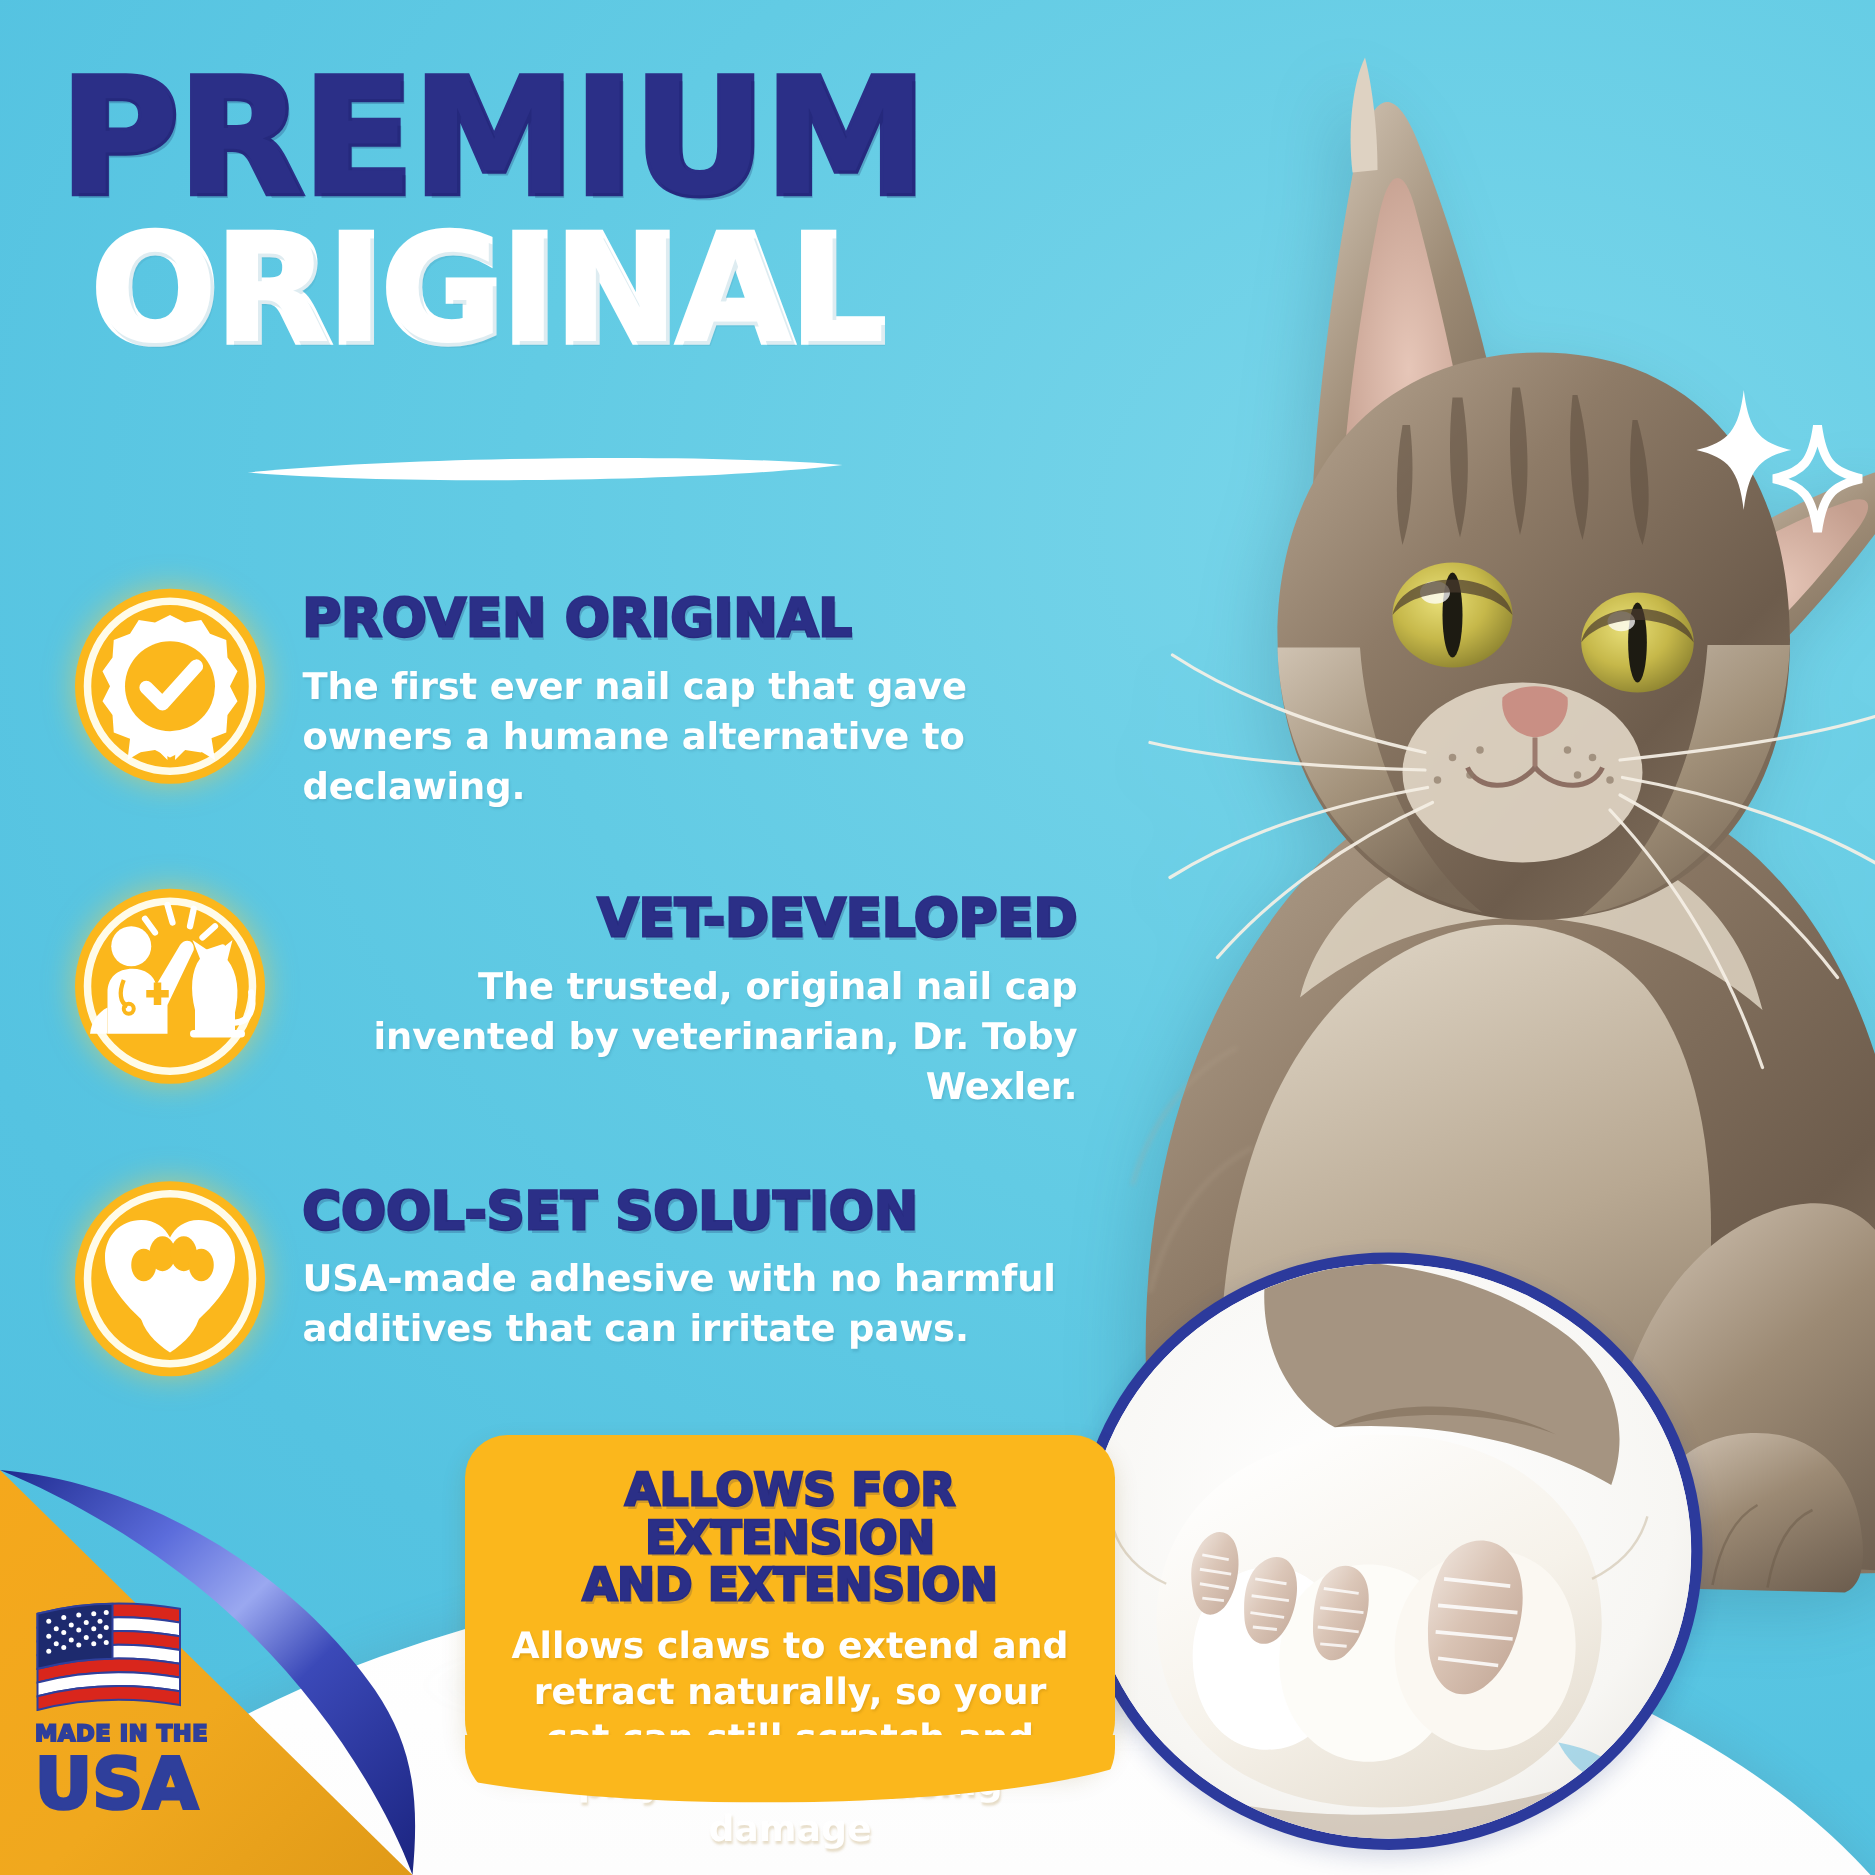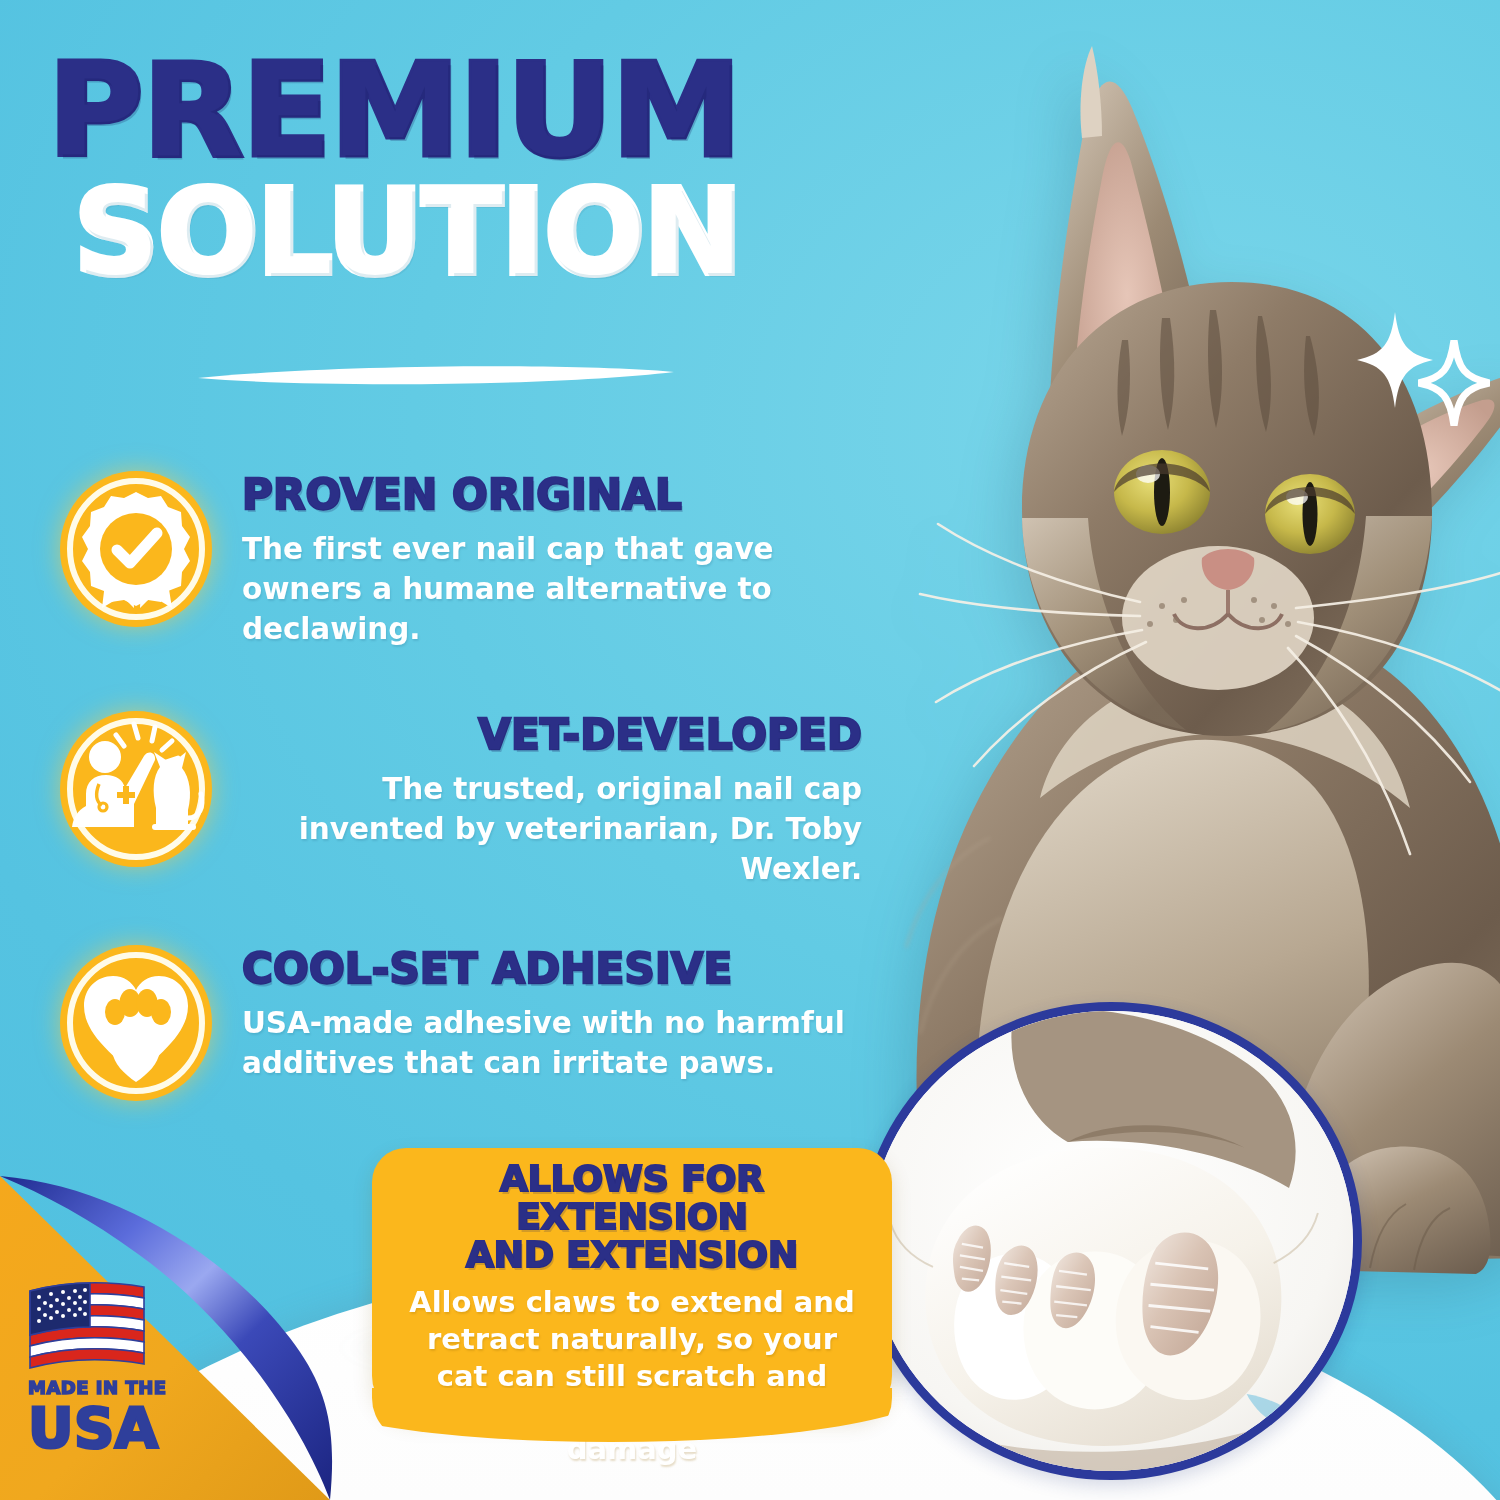--- a/index.html
+++ b/index.html
@@ -125,21 +125,21 @@
     text-shadow:1px 2px 2px rgba(40,110,140,.20);
   }
 
   
   .callout {
     position:absolute;
     left:372px; top:1148px;
     width:520px; height:268px;
     background:#fbb71c;
     border-radius:34px 34px 40px 40px;
-    padding:12px 26px 20px;
+    padding:26px 26px 20px;
     text-align:center;
     box-shadow:0 8px 20px rgba(120,90,10,.16);
     z-index:6;
   }
   .callout::after{
     content:"";
     position:absolute; left:0; right:0; bottom:-26px; height:54px;
     background:#fbb71c;
     border-radius:0 0 44px 44px;
     clip-path:ellipse(62% 100% at 46% 0%);
@@ -359,21 +359,21 @@
     </svg>
   </div>
   <div class="sparkle sp2">
     <svg viewBox="0 0 72 86" xmlns="http://www.w3.org/2000/svg">
       <path d="M36 0 C 40 29, 47 38, 72 43 C 47 48, 40 57, 36 86 C 32 57, 25 48, 0 43 C 25 38, 32 29, 36 0 Z" fill="none" stroke="#ffffff" stroke-width="7" stroke-linejoin="round"></path>
     </svg>
   </div>
 
   <div class="title-block">
     <div class="title-premium">PREMIUM</div>
-    <div class="title-solution">SOLUTION</div>
+    <div class="title-solution">ORIGINAL</div>
   </div>
   <div class="title-divider">
     <svg viewBox="0 0 480 30" xmlns="http://www.w3.org/2000/svg">
       <path d="M2 18 C 120 6, 360 2, 478 12 C 360 26, 120 28, 2 18 Z" fill="#ffffff"></path>
     </svg>
   </div>
 
   <div class="features">
 
     <div class="feature f0">
@@ -438,21 +438,21 @@
           <g fill="#fbb71c">
             <ellipse cx="59" cy="70" rx="10" ry="13"></ellipse>
             <ellipse cx="74" cy="61" rx="10.5" ry="14"></ellipse>
             <ellipse cx="91" cy="61" rx="10.5" ry="14"></ellipse>
             <ellipse cx="105" cy="70" rx="10" ry="13"></ellipse>
           </g>
           <path d="M80 82 C 96 82, 106 95, 104 109 C 102 122, 92 132, 80 140 C 68 132, 58 122, 56 109 C 54 95, 64 82, 80 82 Z" fill="#ffffff"></path>
         </svg>
       </div>
       <div class="f-text">
-        <div class="f-head">COOL-SET ADHESIVE</div>
+        <div class="f-head">COOL-SET SOLUTION</div>
         <div class="f-body">USA-made adhesive with no harmful additives that can irritate paws.</div>
       </div>
     </div>
   </div>
 
   <div class="paw-inset">
     <svg viewBox="0 0 502 478" xmlns="http://www.w3.org/2000/svg">
       <defs>
         <radialGradient id="pawBg" cx="45%" cy="40%" r="75%">
           <stop offset="0%" stop-color="#ffffff"></stop>

